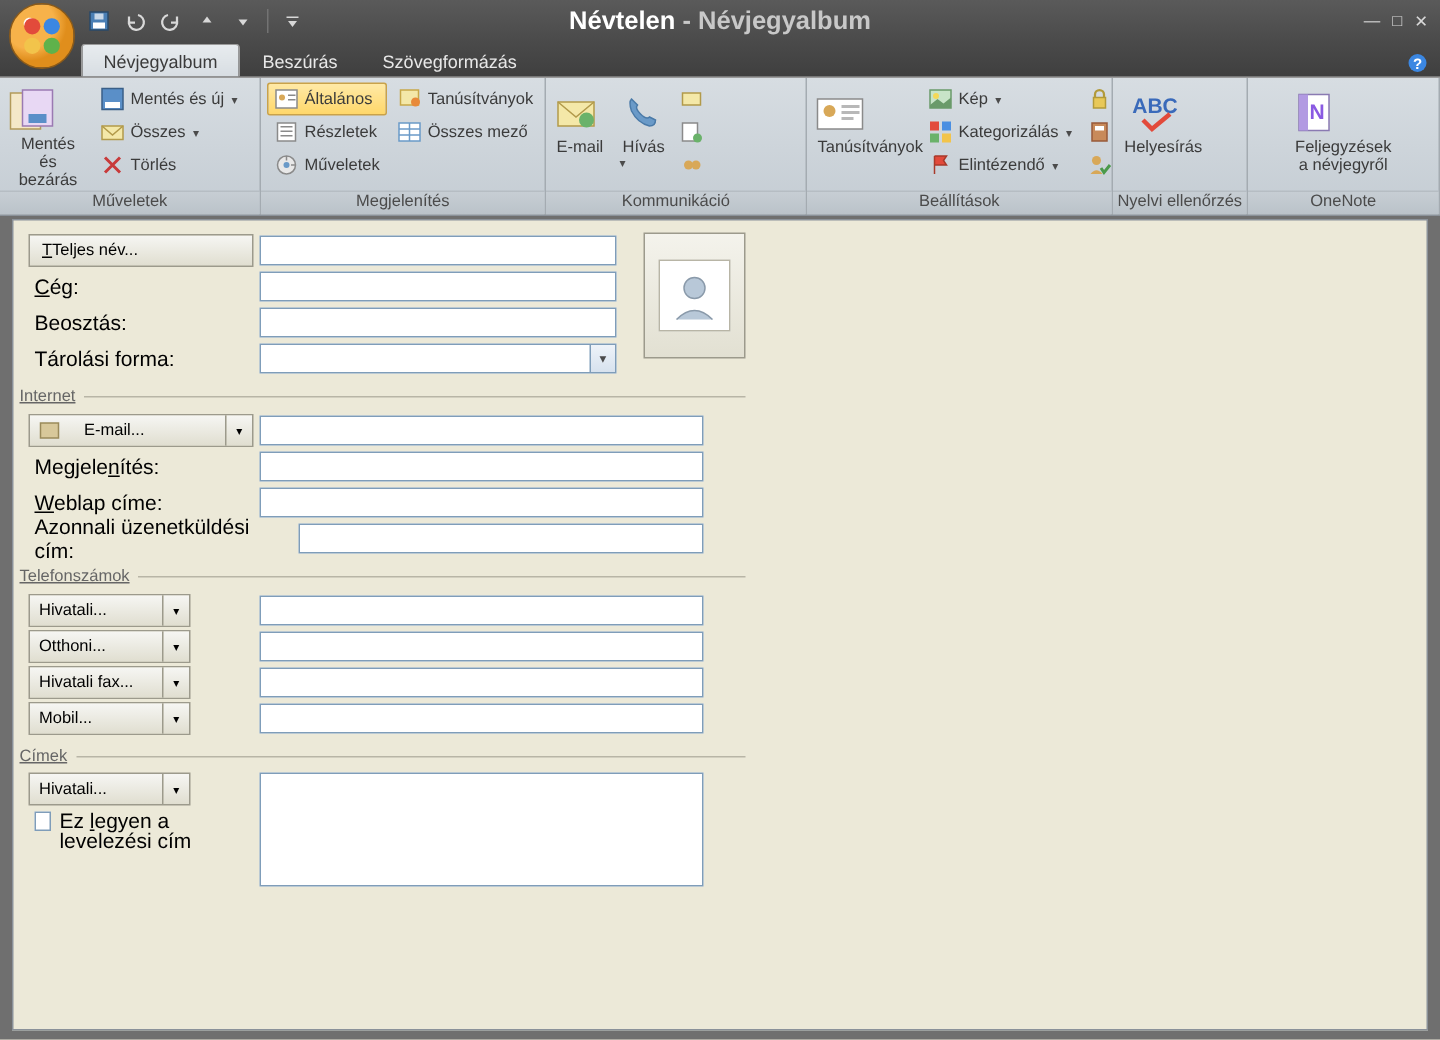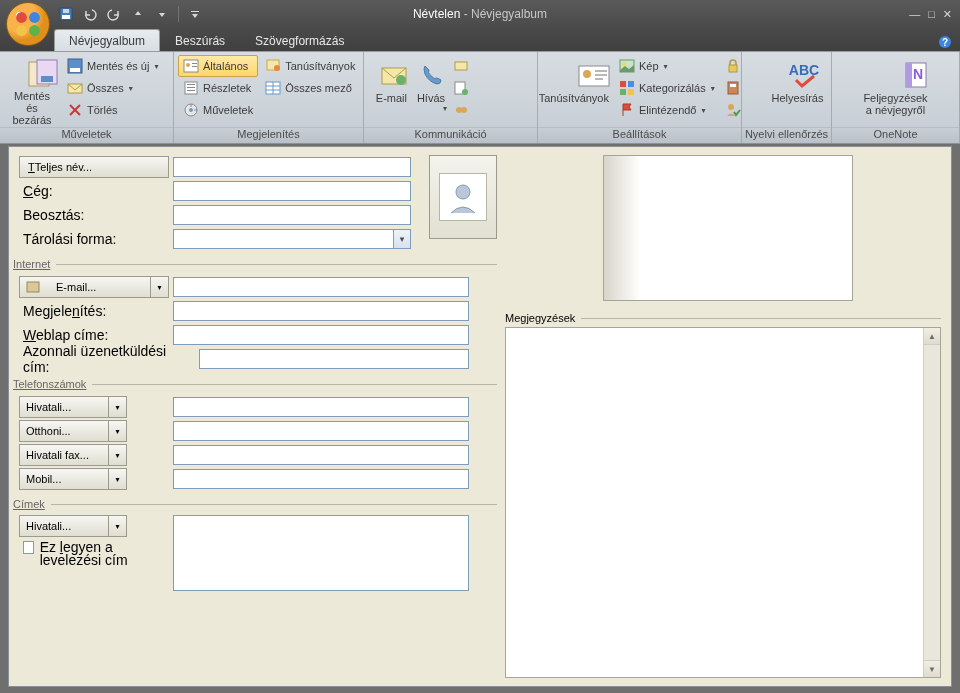--- a/index.html
+++ b/index.html
@@ -5,37 +5,37 @@
 * { box-sizing: border-box; margin: 0; padding: 0; font-family: "Segoe UI", Tahoma, sans-serif; }
 body { background: #6f6f6f; width: 960px; height: 693px; overflow: hidden; font-size: 11px; }
 
 
 .titlebar { height: 28px; background: linear-gradient(#5a5a5a,#4a4a4a); display: flex; align-items: center; color: #fff; }
 .office-btn { width: 44px; height: 44px; position: absolute; left: 6px; top: 2px; border-radius: 50%; background: radial-gradient(circle at 30% 30%, #fff 0 8%, #f7b24a 10% 40%, #e08e1c 60%); border: 1px solid #8a5a1a; z-index: 10; display:flex; align-items:center; justify-content:center;}
 .office-btn svg{width:26px;height:26px;}
 .qat { margin-left: 56px; display: flex; gap: 4px; align-items:center;}
 .qat .qbtn { width: 20px; height: 20px; display:flex; align-items:center; justify-content:center; color:#d8d8d8; border-radius:2px;}
 .qat .sep{width:1px;height:16px;background:#737373;margin:0 2px;}
-.title-text { position:absolute; left:50%; transform:translateX(-50%); color:#fff; font-size:12px;}
+.title-text { position:absolute; left:50%; transform:translateX(-50%); color:#fff; font-size:17px;font-weight:bold;}
 .title-text .dim{color:#c8c8c8;}
 .winbtns { margin-left:auto; display:flex; gap:8px; padding-right:8px; color:#d8d8d8;}
 .winbtns span{cursor:default;}
 
 
 .tabstrip { height: 24px; background: linear-gradient(#4a4a4a,#3f3f3f); display:flex; align-items:flex-end; padding-left:54px; border-bottom:1px solid #9a9a9a;}
 .tab { padding: 4px 14px 3px; color:#e8e8e8; font-size:12px; border:1px solid transparent; border-bottom:none; border-top-left-radius:3px;border-top-right-radius:3px; cursor:default;}
 .tab.active { background: linear-gradient(#e8ecef,#d7dde2); color:#3b3b3b; border-color:#9a9a9a;}
 .help-btn{margin-left:auto; padding:2px 8px; color:#4aa3ff;}
 
 
 .ribbon { height: 92px; background: linear-gradient(#d7dde2,#c4ccd3); display:flex; border-bottom:1px solid #8a9199;}
 .group { border-right:1px solid #a4abb1; display:flex; flex-direction:column; }
 .group-body{flex:1; display:flex; align-items:flex-start; padding:3px 4px 0; gap:2px;}
 .group-label{height:16px; text-align:center; font-size:11px; color:#4b4b4b; background:linear-gradient(#c7ced4,#bac2c9); border-top:1px solid #b6bdc3;}
-.bigbtn { width:56px; height:72px; display:flex; flex-direction:column; align-items:flex-end; justify-content:flex-start; padding-top:2px; text-align:center; color:#3b3b3b; font-size:11px; border:1px solid transparent; border-radius:3px;}
+.bigbtn { width:56px; height:72px; display:flex; flex-direction:column; align-items:flex-start; justify-content:flex-start; padding-top:2px; text-align:center; color:#3b3b3b; font-size:11px; border:1px solid transparent; border-radius:3px;}
 .bigbtn .ico{height:34px; display:flex; align-items:center; justify-content:center;}
 .bigbtn .lbl{line-height:12px; padding:0 2px;}
 .bigbtn .arrow{font-size:8px; color:#4b4b4b;}
 .smallstack{display:flex; flex-direction:column; gap:0;}
 .smallbtn{height:22px; display:flex; align-items:center; gap:4px; padding:0 4px; color:#3b3b3b; border:1px solid transparent; border-radius:2px; font-size:11px; white-space:nowrap;}
 .smallbtn .ico{width:16px;height:16px; display:flex;align-items:center;justify-content:center;}
 .smallbtn.active{background:linear-gradient(#ffe9a6,#ffd76a); border-color:#c9a24a;}
 .smallbtn .arrow{font-size:8px; color:#4b4b4b; margin-left:1px;}
 
 
@@ -539,31 +539,15 @@
           <div class="chk-row">
             <div class="chk"></div>
             <div class="label" style="line-height:13px">Ez <span class="u">l</span>egyen a levelezési cím</div>
           </div>
         </div>
         <div class="tbox multiline" style="width:296px;flex:none"></div>
       </div>
 
     </div>
 
-    <div class="rightcol">
-      <div class="bizcard">
-          <div class="shade"></div>
-        </div>
-      <div class="notes-hdr">
-          <span class="txt">Megjegyzések</span>
-          <div class="line"></div>
-        </div>
-      <div class="notes-box">
-        <div class="flag">⚐</div>
-        <div class="sbar">
-          <div class="ab">▲</div>
-          <div class="ab bot">▼</div>
-        </div>
-      </div>
-    </div>
 
   </div>
 </div>
 
 </body></html>

